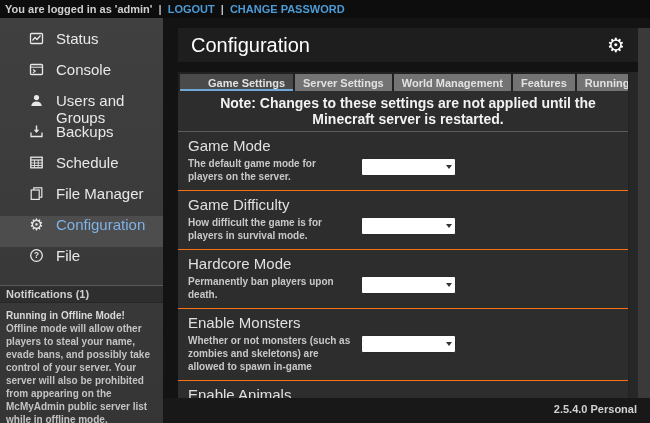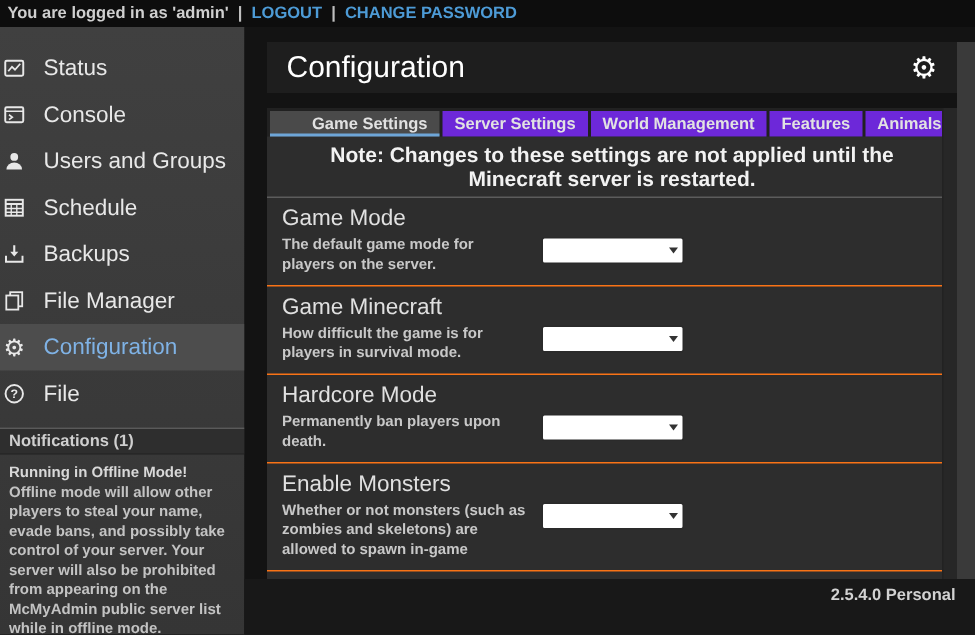--- a/index.html
+++ b/index.html
@@ -20,22 +20,22 @@
   #topbar a { color:#4d9bd6; text-decoration:none; cursor:pointer; }
   #topbar .sep { color:#bfbfbf; margin:0 3px; }
 
   
   #sidebar {
     position:absolute; top:18px; left:0; width:163px; bottom:0;
     background:linear-gradient(#404040,#353535);
   }
   #nav { padding-top:12px; }
   .nav-item {
-    height:31px; display:flex; align-items:center;
-    padding-left:1px; cursor:pointer;
+    height:31px; display:flex; align-items:flex-start;
+    padding-left:28px; cursor:pointer;
     color:#e8e8e8; font-size:15px;
   }
   .nav-item .ic {
     width:17px; height:17px; margin-right:11px;
     display:flex; align-items:center; justify-content:center;
     flex:0 0 17px;
   }
   .nav-item.active { background:#4d4d4d; color:#7fb2e5; }
   .gear-glyph { font-size:16px; line-height:1; color:#e8e8e8; font-family:"DejaVu Sans", sans-serif; }
 
@@ -62,21 +62,21 @@
   #panel {
     position:absolute; left:15px; top:54px; width:460px; bottom:23px;
     background:#2d2d2d; overflow:hidden;
   }
   
   #panel-scroll { position:absolute; top:0; right:0; width:10px; bottom:0; background:#272727; border-left:1px solid #222; }
 
   #tabbar { background:#212121; padding:2px 2px 0 2px; display:flex; height:19px; }
   .tab {
     font-size:11px; font-weight:bold; color:#e2e2e2;
-    background:#6d28d9; padding:3px 8px 2px 8px; margin-right:2px;
+    background:#737373; padding:3px 8px 2px 8px; margin-right:2px;
     cursor:pointer; white-space:nowrap;
   }
   .tab.active { background:#4a4a4a; border-bottom:2px solid #6ea6d8; padding-bottom:0;padding-left:28px; }
 
   #note {
     padding:4px 10px 4px 10px; font-size:14px; font-weight:bold; color:#f2f2f2;
     border-bottom:1px solid #5c5c5c;
     text-align:center;
   }
 
@@ -93,21 +93,21 @@
     border:1px solid #2a2a2a; border-radius:2px;
     font-size:11px; padding:0 14px 0 4px;
   }
   .select-wrap::after {
     content:""; position:absolute; right:4px; top:8px;
     border-left:3px solid transparent; border-right:3px solid transparent;
     border-top:4px solid #333; pointer-events:none;
   }
 
   #footer {
-    position:absolute; left:0; right:0; bottom:0; height:37px;
+    position:absolute; left:0; right:0; bottom:0; height:25px;
     background:#181818; color:#d2d2d2;
     font-size:11px; font-weight:bold; line-height:23px;
     text-align:right; padding-right:13px;
   }
 
   svg { display:block; }
 </style>
 </head>
 <body>
 
@@ -149,45 +149,45 @@
             <circle cx="7.5" cy="4.6" r="2.6" fill="#e8e8e8"></circle>
             <path d="M2.3,13 a5.2,4.6 0 0 1 10.4,0 z" fill="#e8e8e8"></path>
           </svg>
       </span>
       <span>Users and Groups</span>
     </div>
 
     <div class="nav-item">
       <span class="ic">
         <svg width="15" height="15" viewBox="0 0 15 15">
+            <path d="M2,8.5 v4 h11 v-4" fill="none" stroke="#e8e8e8" stroke-width="1.3"></path>
+            <line x1="7.5" y1="1.5" x2="7.5" y2="8" stroke="#e8e8e8" stroke-width="1.4"></line>
+            <path d="M4.8,5.8 L7.5,9 L10.2,5.8 z" fill="#e8e8e8"></path>
+          </svg>
+      </span>
+      <span>Backups</span>
+    </div>
+
+    <div class="nav-item">
+      <span class="ic">
+        <svg width="15" height="15" viewBox="0 0 15 15">
             <rect x="1.8" y="2.2" width="11.4" height="10.6" fill="none" stroke="#e8e8e8" stroke-width="1.3"></rect>
             <line x1="1.8" y1="5" x2="13.2" y2="5" stroke="#e8e8e8" stroke-width="1.2"></line>
             <line x1="5.5" y1="5" x2="5.5" y2="12.8" stroke="#e8e8e8" stroke-width="0.9"></line>
             <line x1="9.2" y1="5" x2="9.2" y2="12.8" stroke="#e8e8e8" stroke-width="0.9"></line>
             <line x1="1.8" y1="8" x2="13.2" y2="8" stroke="#e8e8e8" stroke-width="0.9"></line>
             <line x1="1.8" y1="10.5" x2="13.2" y2="10.5" stroke="#e8e8e8" stroke-width="0.9"></line>
           </svg>
       </span>
       <span>Schedule</span>
     </div>
 
     <div class="nav-item">
       <span class="ic">
         <svg width="15" height="15" viewBox="0 0 15 15">
-            <path d="M2,8.5 v4 h11 v-4" fill="none" stroke="#e8e8e8" stroke-width="1.3"></path>
-            <line x1="7.5" y1="1.5" x2="7.5" y2="8" stroke="#e8e8e8" stroke-width="1.4"></line>
-            <path d="M4.8,5.8 L7.5,9 L10.2,5.8 z" fill="#e8e8e8"></path>
-          </svg>
-      </span>
-      <span>Backups</span>
-    </div>
-
-    <div class="nav-item">
-      <span class="ic">
-        <svg width="15" height="15" viewBox="0 0 15 15">
             <rect x="4.8" y="1.8" width="8" height="9.4" fill="none" stroke="#e8e8e8" stroke-width="1.2"></rect>
             <rect x="2.2" y="4.0" width="8" height="9.4" fill="#3b3b3b" stroke="#e8e8e8" stroke-width="1.2"></rect>
           </svg>
       </span>
       <span>File Manager</span>
     </div>
 
     <div class="nav-item active">
       <span class="ic">
           <span class="gear-glyph">⚙</span>
@@ -220,39 +220,39 @@
     <div id="panel-title">Configuration</div>
     <div id="panel-gear">⚙</div>
   </div>
 
   <div id="panel">
     <div id="tabbar">
       <span class="tab active">Game Settings</span>
       <span class="tab">Server Settings</span>
       <span class="tab">World Management</span>
       <span class="tab">Features</span>
-      <span class="tab">Animals</span>
+      <span class="tab">Running</span>
       <span class="tab">Preferences</span>
 
     </div>
 
     <div id="note">Note: Changes to these settings are not applied until the Minecraft server is restarted.</div>
 
     <div class="setting">
       <div class="setting-title">Game Mode</div>
       <div class="setting-body">
         <div class="setting-desc">The default game mode for players on the server.</div>
         <span class="select-wrap">
           <select><option></option></select>
         </span>
       </div>
     </div>
 
     <div class="setting">
-      <div class="setting-title">Game Minecraft</div>
+      <div class="setting-title">Game Difficulty</div>
       <div class="setting-body">
         <div class="setting-desc">How difficult the game is for players in survival mode.</div>
         <span class="select-wrap">
           <select><option></option></select>
         </span>
       </div>
     </div>
 
     <div class="setting">
       <div class="setting-title">Hardcore Mode</div>

